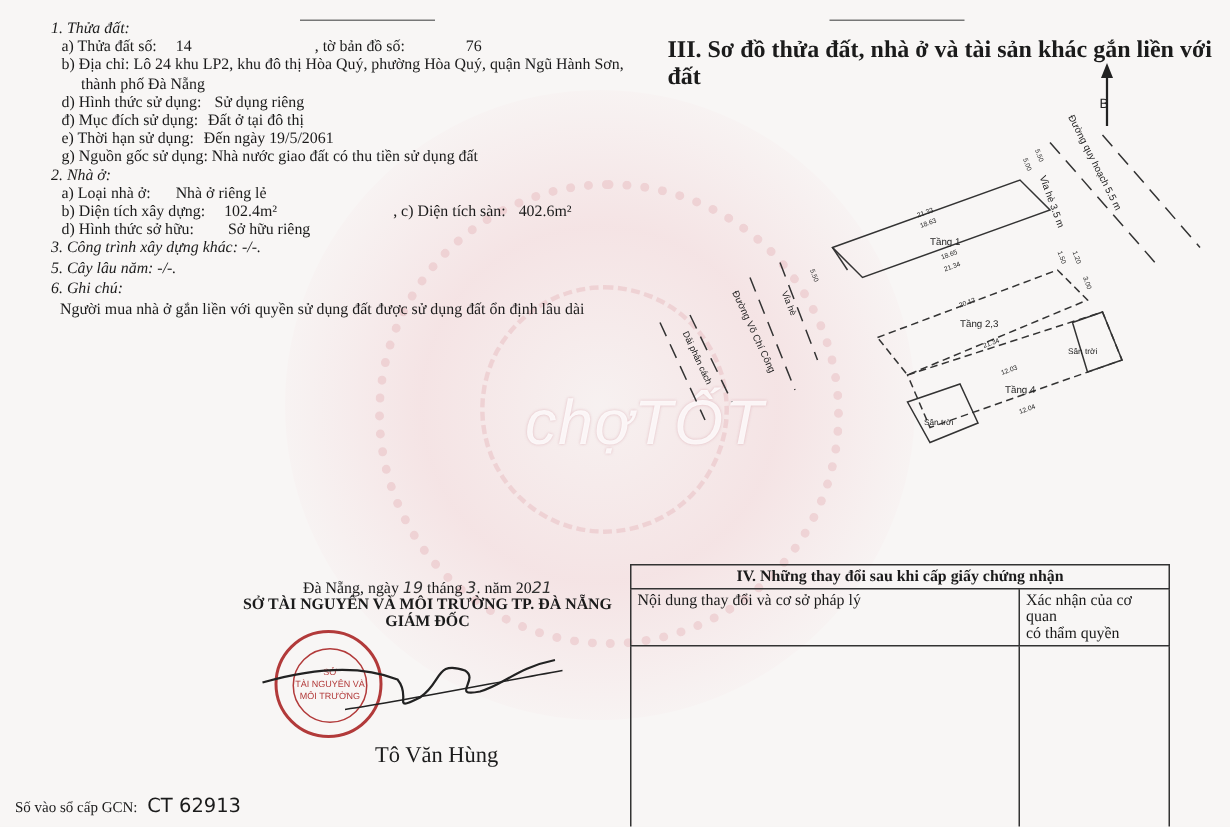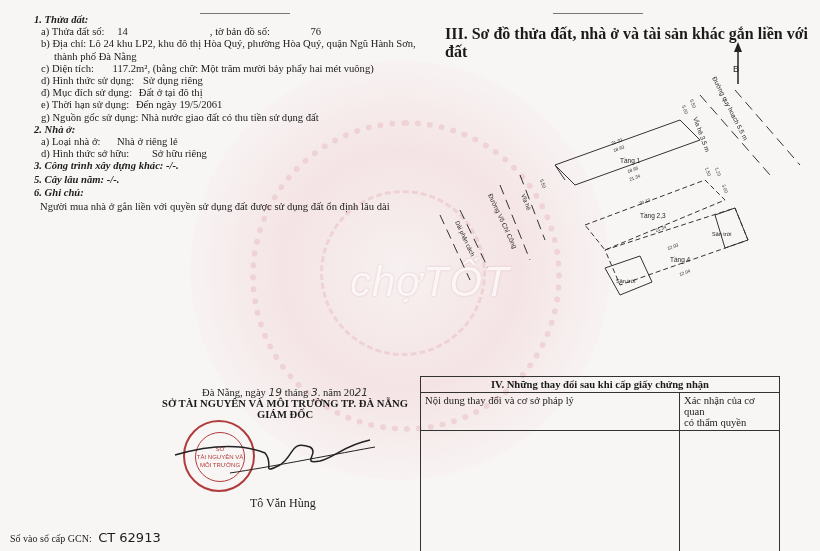--- a/index.html
+++ b/index.html
@@ -5,30 +5,30 @@
   html,body{margin:0;padding:0;}
   body{width:820px;height:551px;overflow:hidden;background:#f6f3f1;font-family:"Liberation Serif","DejaVu Serif",serif;color:#1b1b1b;position:relative;}
   .page{position:absolute;inset:0;background:#f8f6f5;}
   .watermark{position:absolute;left:190px;top:60px;width:420px;height:420px;border-radius:50%;
     background:radial-gradient(circle, rgba(238,196,200,0.10) 0%, rgba(236,180,186,0.28) 40%, rgba(240,200,205,0.18) 60%, rgba(246,225,228,0.05) 75%, transparent 76%);}
   .watermark2{position:absolute;left:250px;top:120px;width:300px;height:300px;border-radius:50%;border:6px dotted rgba(225,170,175,0.35);}
   .watermark3{position:absolute;left:320px;top:190px;width:160px;height:160px;border-radius:50%;border:3px dashed rgba(225,170,175,0.35);}
   .brand{position:absolute;left:350px;top:258px;font-family:"Liberation Sans",sans-serif;font-style:italic;font-size:42px;color:rgba(255,255,255,0.85);text-shadow:0 0 2px rgba(210,150,160,0.6);letter-spacing:1px;}
   .left{position:absolute;left:28px;top:14px;width:380px;font-size:10.6px;line-height:12.2px;}
   .h2{font-weight:bold;font-size:11.4px;}
-  .sub{font-weight:bold;font-style:italic;padding-left:6px;}
+  .sub{font-weight:normal;font-style:italic;padding-left:6px;}
   .item{padding-left:13px;white-space:nowrap;}
   .cont{padding-left:26px;}
   .note{padding-left:12px;margin-top:2px;}
   .right-title{position:absolute;left:445px;top:25px;font-weight:bold;font-size:16px;}
   .diagram{position:absolute;left:400px;top:40px;width:420px;height:300px;}
   .sign{position:absolute;left:160px;top:386px;width:250px;text-align:center;font-size:10.6px;}
   .sign .org{font-weight:bold;}
   .sign .role{font-weight:bold;}
-  .signer{position:absolute;left:250px;top:496px;font-size:12px;}
+  .signer{position:absolute;left:250px;top:496px;font-size:15px;}
   .gcn{position:absolute;left:10px;top:530px;font-size:10px;}
   .gcn .hand{font-family:"DejaVu Sans",sans-serif;font-size:13px;margin-left:4px;}
   .stamp{position:absolute;left:183px;top:420px;width:72px;height:72px;border-radius:50%;border:2px solid #b23a3a;color:#b23a3a;font-family:"Liberation Sans",sans-serif;font-size:6px;text-align:center;box-sizing:border-box;}
   .stamp .inner{position:absolute;left:10px;top:10px;width:48px;height:48px;border-radius:50%;border:1.5px solid #b23a3a;display:flex;flex-direction:column;align-items:center;justify-content:center;line-height:8px;}
   .date-hand{font-family:"DejaVu Sans",sans-serif;font-style:italic;color:#333;}
   table.changes{position:absolute;left:420px;top:376px;width:360px;border-collapse:collapse;font-size:10.6px;}
   table.changes td,table.changes th{border:1.5px solid #333;}
   table.changes th{font-weight:bold;padding:2px 0;text-align:center;}
   table.changes td.hdr{text-align:left;padding:2px 4px;vertical-align:top;height:26px;}
   table.changes td.body{height:124px;}
@@ -53,44 +53,46 @@
       <span style="display:inline-block;width:90px;padding-left:10px;">14</span>
       <span>, tờ bản đồ số:</span>
       <span style="padding-left:38px;">76</span>
     </div>
     <div class="item">
       <span>b) Địa chỉ:</span>
       <span>Lô 24 khu LP2, khu đô thị Hòa Quý, phường Hòa Quý, quận Ngũ Hành Sơn,</span>
     </div>
     <div class="cont">thành phố Đà Nẵng</div>
     <div class="item">
-      <span>c) Diện tích:</span>
-      <span style="padding-left:16px;">117.2m², (bằng chữ: Một trăm mười bảy phẩy hai mét vuông)</span>
-    </div>
-    <div class="item">
       <span>d) Hình thức sử dụng:</span>
       <span style="padding-left:6px;">Sử dụng riêng</span>
     </div>
     <div class="item">
       <span>đ) Mục đích sử dụng:</span>
       <span style="padding-left:4px;">Đất ở tại đô thị</span>
     </div>
     <div class="item">
       <span>e) Thời hạn sử dụng:</span>
       <span style="padding-left:4px;">Đến ngày 19/5/2061</span>
     </div>
     <div class="item">
       <span>g) Nguồn gốc sử dụng:</span>
       <span>Nhà nước giao đất có thu tiền sử dụng đất</span>
     </div>
 
     <div class="sub">2. Nhà ở:</div>
     <div class="item">
       <span>a) Loại nhà ở:</span>
       <span style="padding-left:14px;">Nhà ở riêng lẻ</span>
+    </div>
+    <div class="item">
+      <span>b) Diện tích xây dựng:</span>
+      <span style="display:inline-block;width:110px;padding-left:10px;">102.4m²</span>
+      <span>, c) Diện tích sàn:</span>
+      <span style="padding-left:6px;">402.6m²</span>
     </div>
     <div class="item">
       <span>d) Hình thức sở hữu:</span>
       <span style="padding-left:20px;">Sở hữu riêng</span>
     </div>
     <div class="sub">3. Công trình xây dựng khác: -/-.</div>
     <div class="sub" style="margin-top:1px;">5. Cây lâu năm: -/-.</div>
     <div class="sub" style="margin-top:1px;">6. Ghi chú:</div>
     <div class="note">Người mua nhà ở gắn liền với quyền sử dụng đất được sử dụng đất ổn định lâu dài</div>
   </div>

